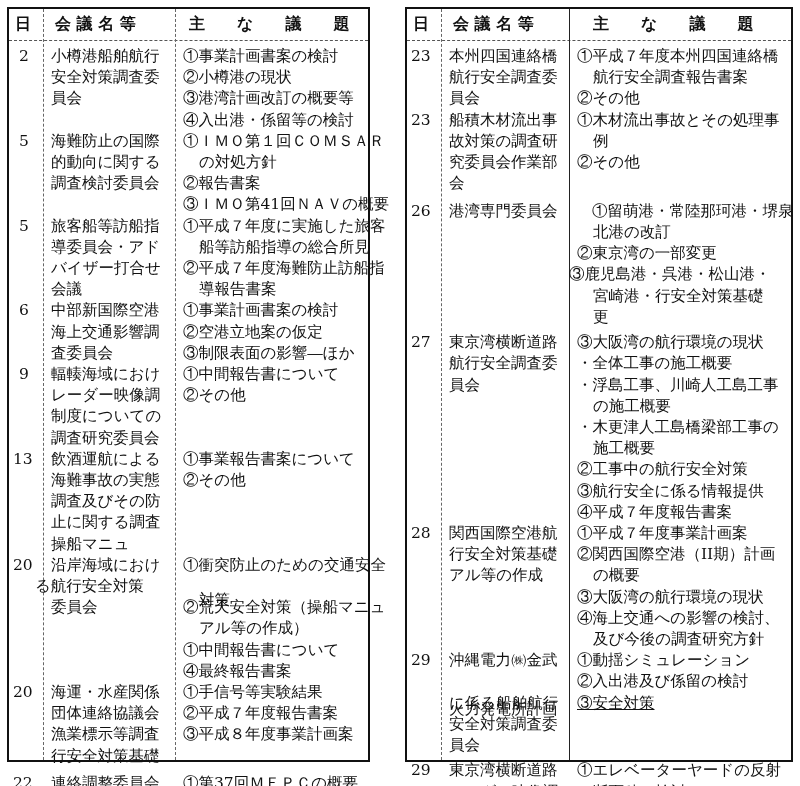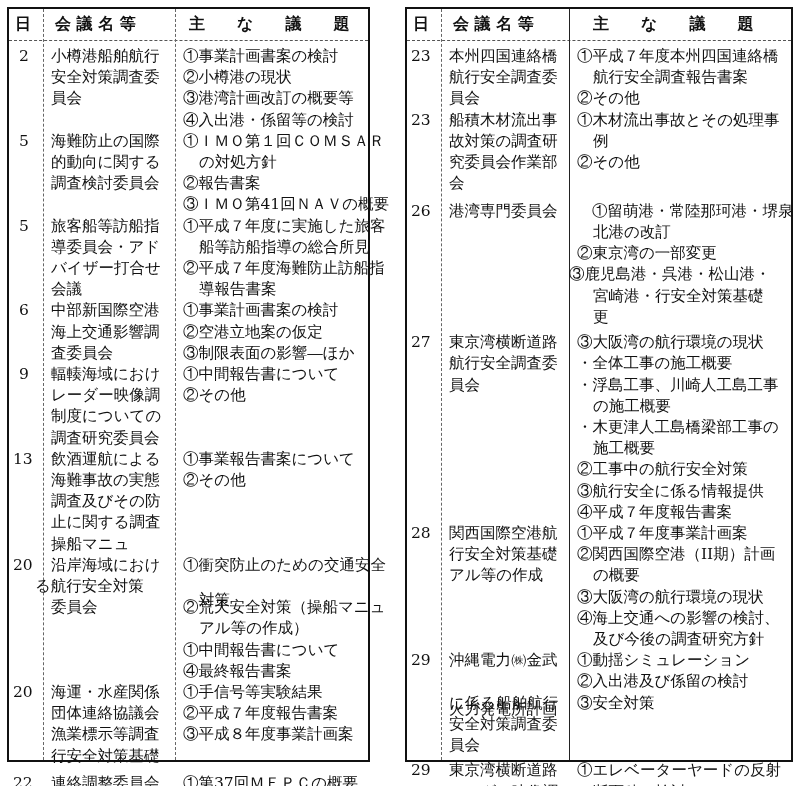--- a/index.html
+++ b/index.html
@@ -154,20 +154,20 @@
       <div class="line" style="left: 170px; top: 561.8px;">④海上交通への影響の検討、</div>
       <div class="line" style="left: 186px; top: 583px;">及び今後の調査研究方針</div>
       <div class="line" style="left: 4px; top: 604.2px;">29</div>
       <div class="line" style="left: 42px; top: 604.2px;">沖縄電力㈱金武</div>
       <div class="line" style="left: 42px; top: 625.4px; margin-top: 28px;">火力発電所計画</div>
       <div class="line" style="left: 42px; top: 646.6px;">に係る船舶航行</div>
       <div class="line" style="left: 42px; top: 667.8px;">安全対策調査委</div>
       <div class="line" style="left: 42px; top: 689px;">員会</div>
       <div class="line" style="left: 170px; top: 604.2px;">①動揺シミュレーション</div>
       <div class="line" style="left: 170px; top: 625.4px;">②入出港及び係留の検討</div>
-      <div class="line" style="left: 170px; top: 646.6px;">③安全対策</div>
+      <div class="line" style="left: 170px; top: 646.6px; text-decoration: underline;">③安全対策</div>
       <div class="line" style="left: 4px; top: 714.44px;">29</div>
       <div class="line" style="left: 42px; top: 714.44px;">東京湾横断道路</div>
       <div class="line" style="left: 42px; top: 735.64px;">レーダー映像調</div>
       <div class="line" style="left: 170px; top: 714.44px;">①エレベーターヤードの反射</div>
       <div class="line" style="left: 186px; top: 735.64px;">断面積の検討</div>
     </div>
 </div>
 
 </body></html>

